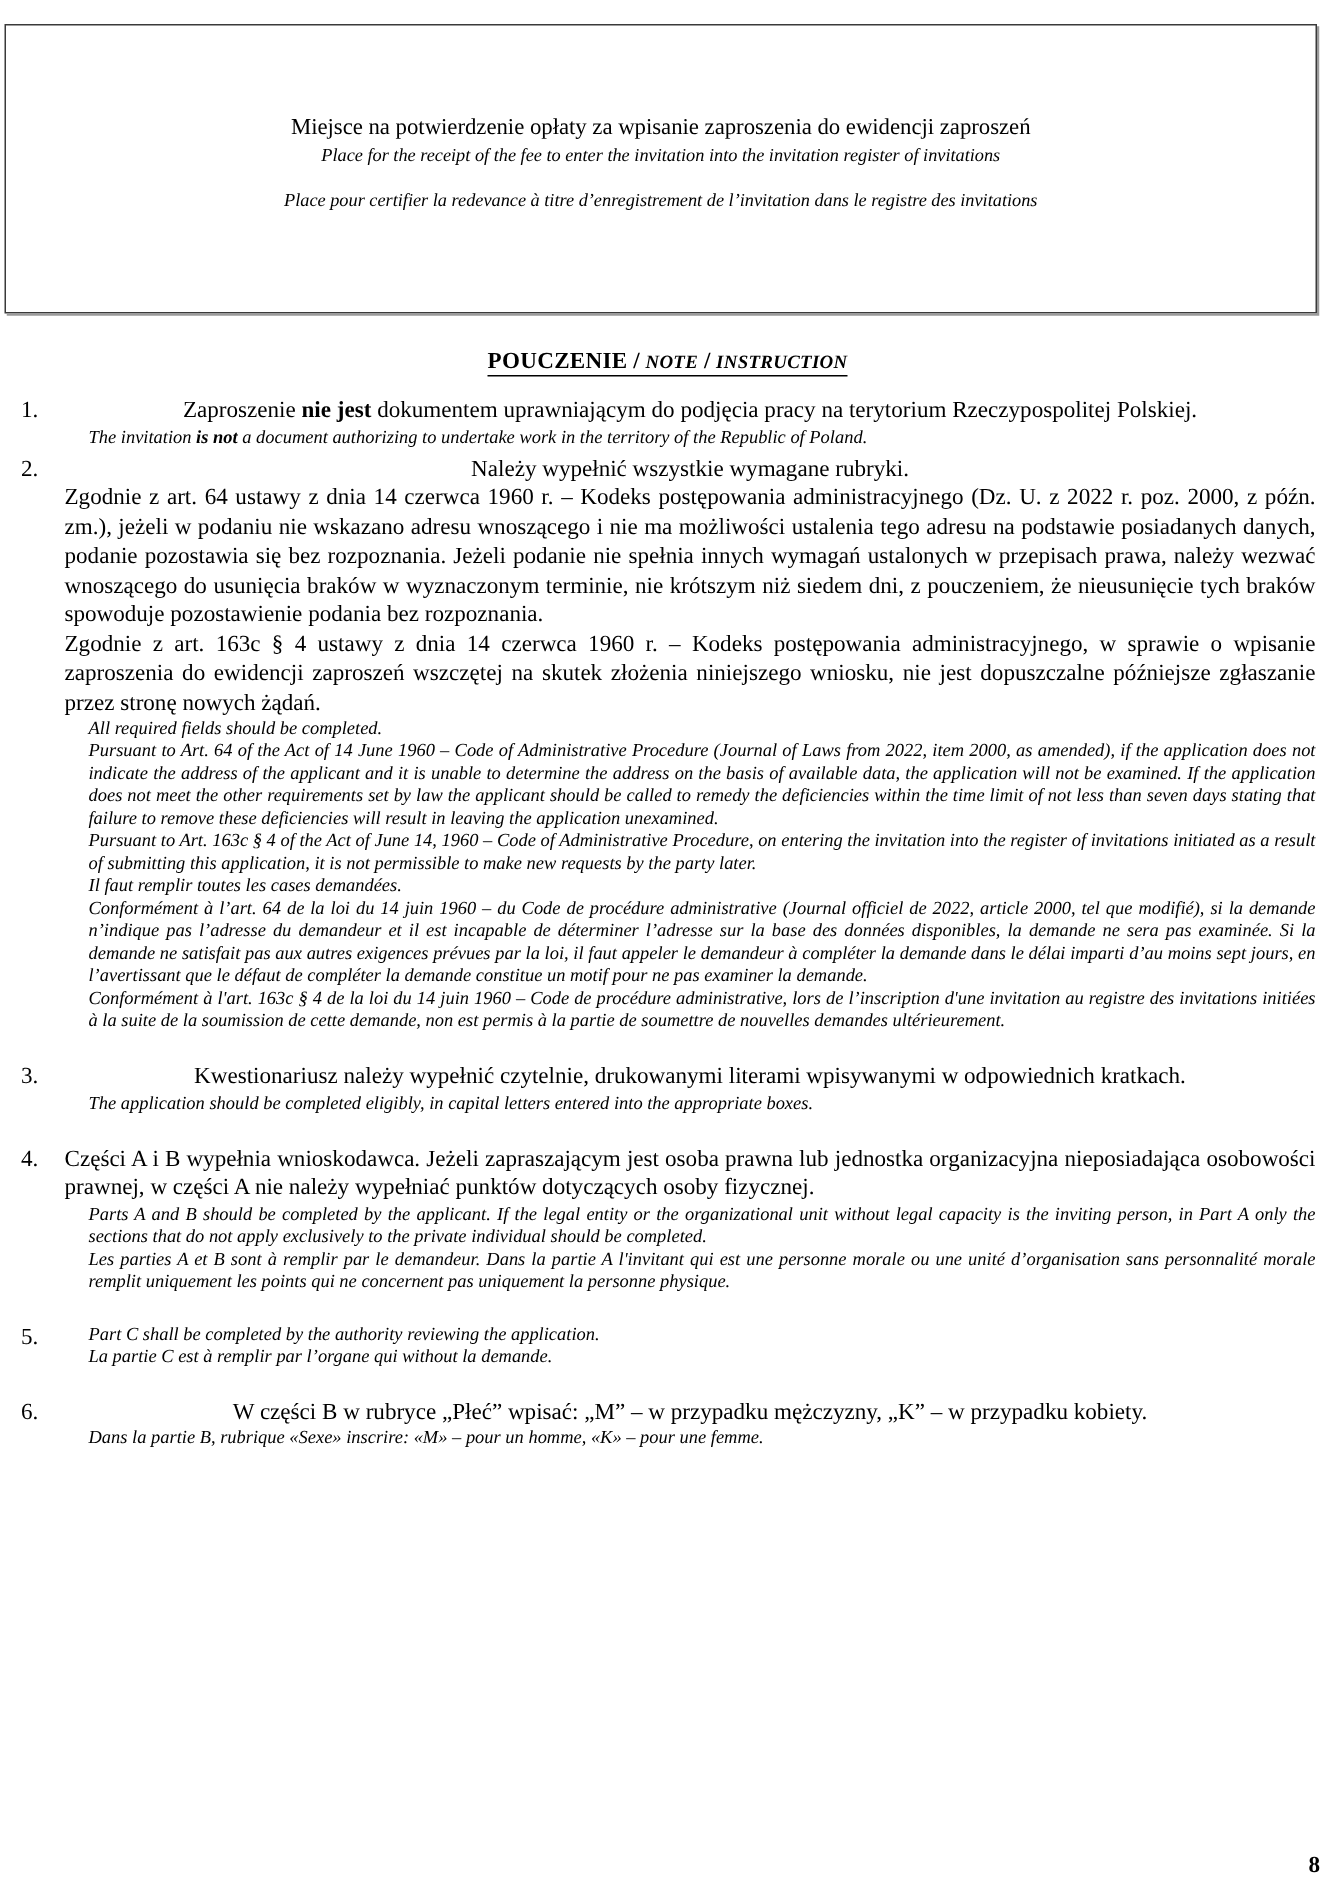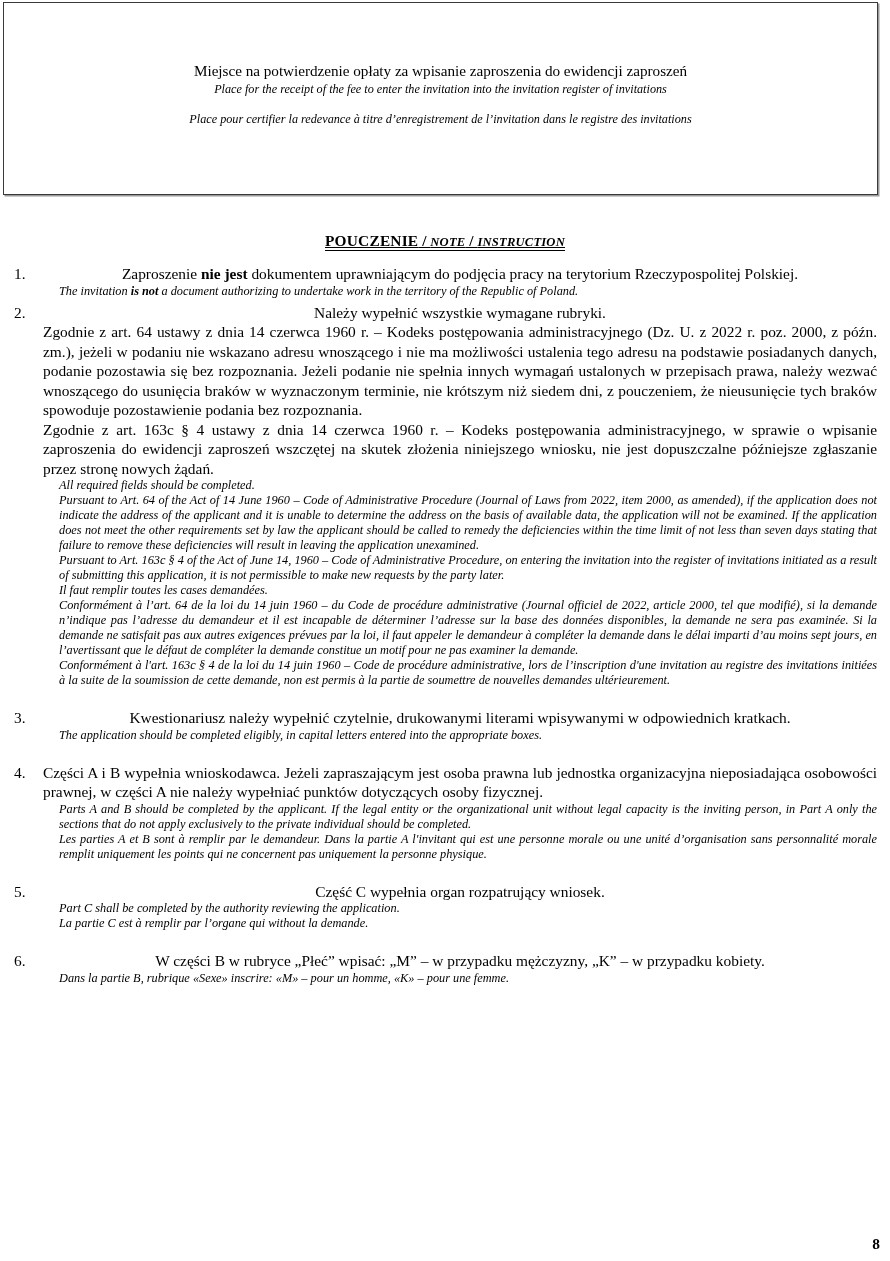--- a/index.html
+++ b/index.html
@@ -13,21 +13,21 @@
     position: relative;
     font-family: "Liberation Serif", "DejaVu Serif", serif;
     color: #000000;
     overflow: hidden;
   }
 
   
   .receipt-box {
     position: absolute;
     left: 3px;
-    top: 2px;
+    top: 16px;
     width: 875px;
     height: 193px;
     border: 1px solid #3a3a3a;
     box-sizing: border-box;
     box-shadow: 1.5px 1.5px 0 #9a9a9a;
   }
   .receipt-lines {
     padding-top: 58px;
     text-align: center;
     line-height: 1.30;
@@ -49,21 +49,20 @@
     left: 0;
     top: 232px;
     width: 890px;
     text-align: center;
     font-size: 15.4px;
   }
   .pouczenie .inner {
     display: inline-block;
     border-bottom: 1.4px solid #000;
     padding-bottom: 0px;
-    text-decoration: underline;
   }
   .pouczenie .pl {
     font-weight: bold;
     letter-spacing: 0.2px;
   }
   .pouczenie .sep {
     font-weight: bold;
   }
   .pouczenie .tr {
     font-weight: bold;
@@ -178,21 +177,20 @@
     <div class="num">4.</div>
     <div class="pl-text">Części A i B wypełnia wnioskodawca. Jeżeli zapraszającym jest osoba prawna lub jednostka organizacyjna nieposiadająca osobowości prawnej, w części A nie należy wypełniać punktów dotyczących osoby fizycznej.</div>
     <div class="tr-text">Parts A and B should be completed by the applicant. If the legal entity or the organizational unit without legal capacity is the inviting person, in Part A only the sections that do not apply exclusively to the private individual should be completed.</div>
     <div class="tr-text">Les parties A et B sont à remplir par le demandeur. Dans la partie A l'invitant qui est une personne morale ou une unité d’organisation sans personnalité morale remplit uniquement les points qui ne concernent pas uniquement la personne physique.</div>
   </div>
 
   <div class="gap-lg"></div>
 
   <div class="item">
     <div class="num">5.</div>
-    <div class="pl-text nojust">Część C wypełnia organ rozpatrujący wniosek.</div>
     <div class="tr-text nojust">Part C shall be completed by the authority reviewing the application.</div>
     <div class="tr-text nojust">La partie C est à remplir par l’organe qui without la demande.</div>
   </div>
 
   <div class="gap-lg"></div>
 
   <div class="item">
     <div class="num">6.</div>
     <div class="pl-text nojust">W części B w rubryce „Płeć” wpisać: „M” – w przypadku mężczyzny, „K” – w przypadku kobiety.</div>
     <div class="tr-text nojust">Dans la partie B, rubrique «Sexe» inscrire: «M» – pour un homme, «K» – pour une femme.</div>

